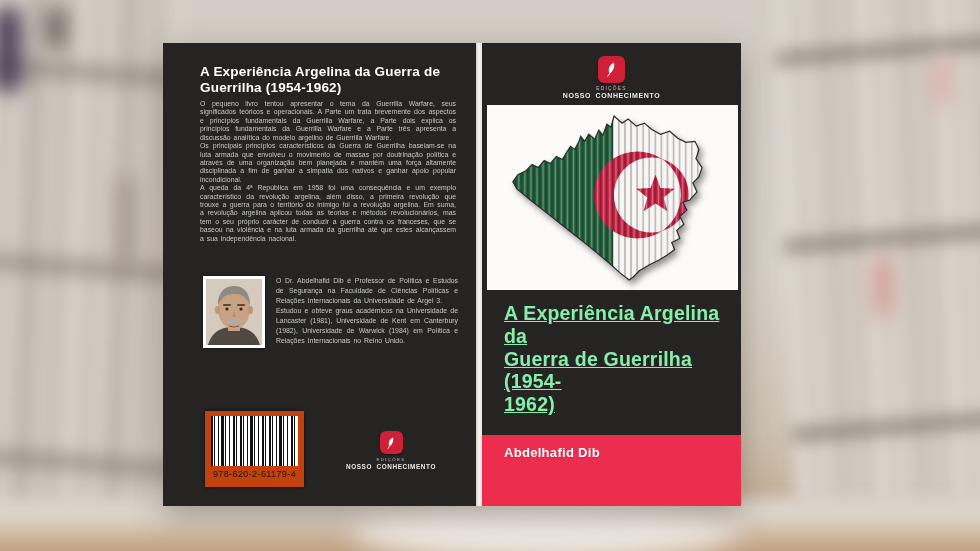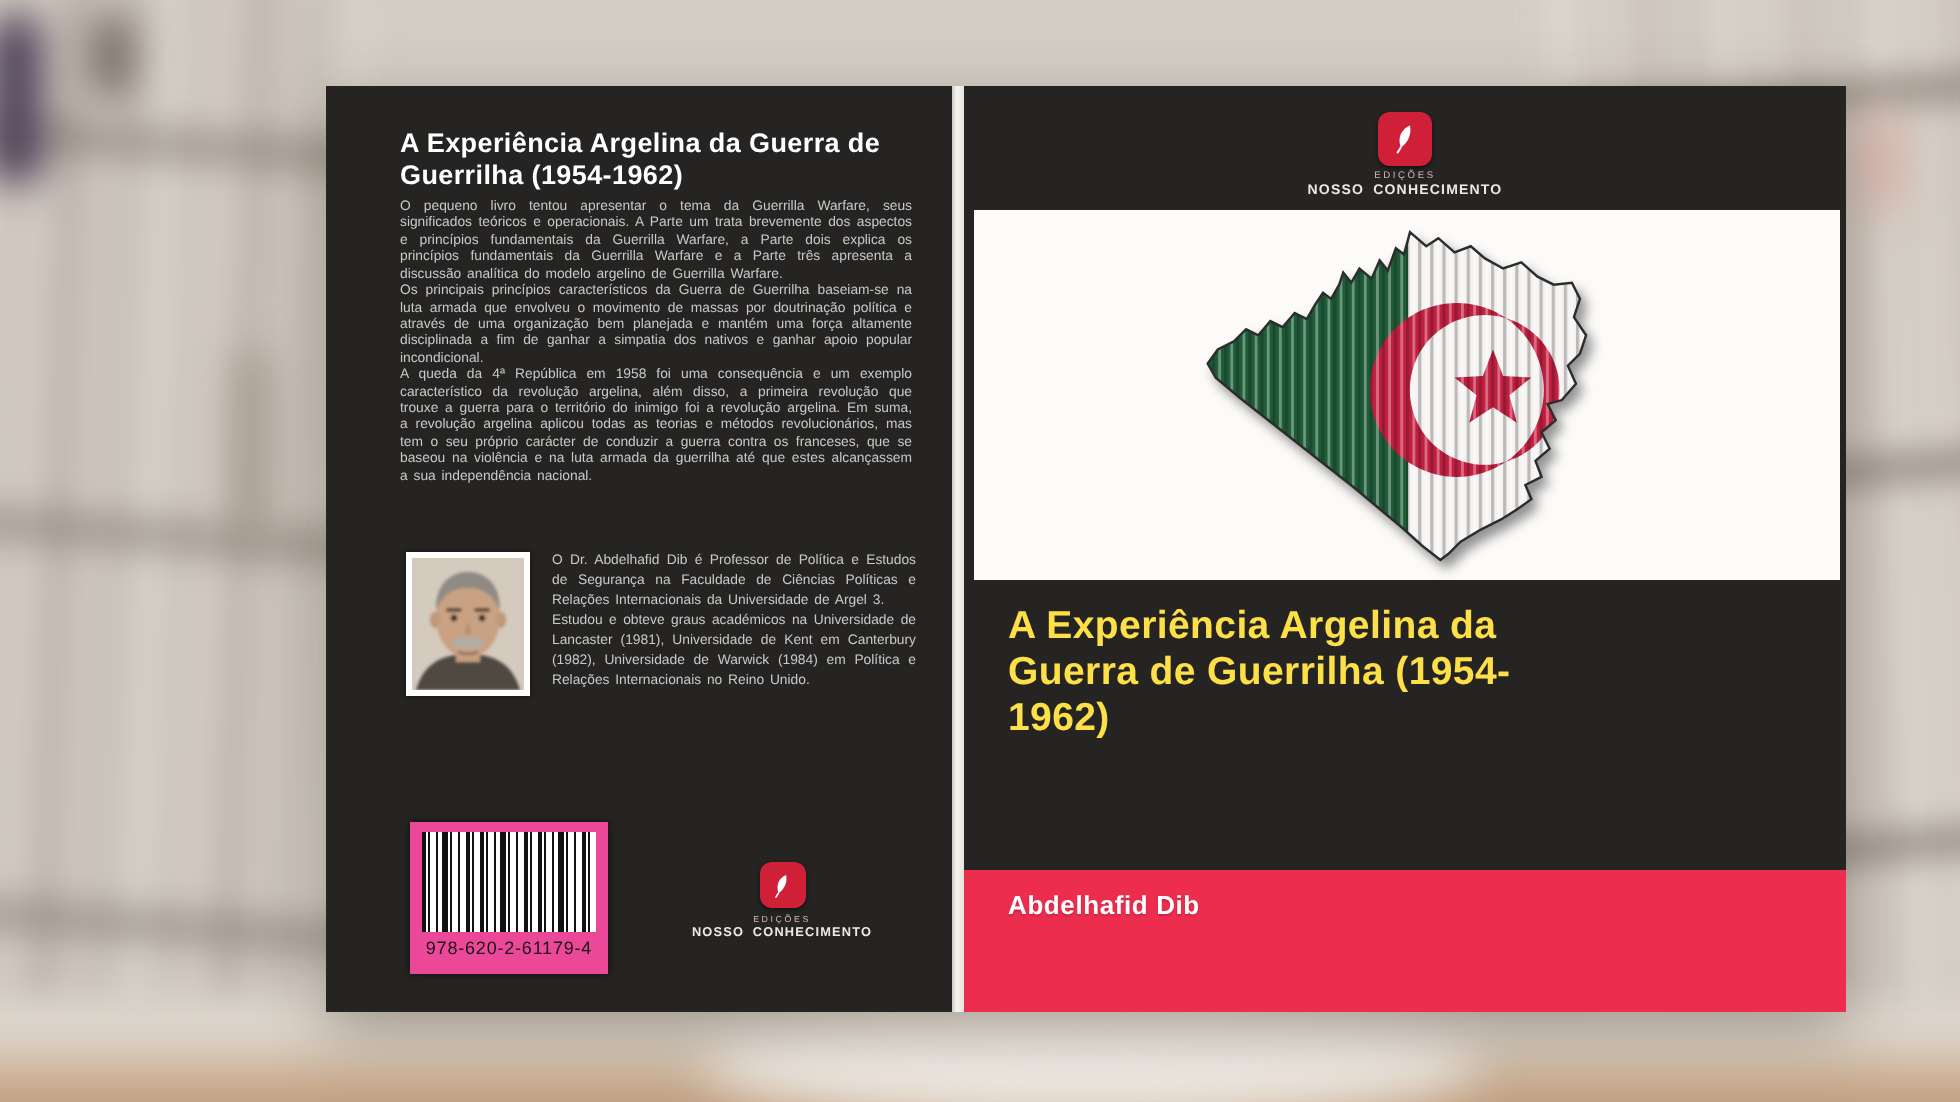--- a/index.html
+++ b/index.html
@@ -19,38 +19,38 @@
   .blob{position:absolute;filter:blur(10px);border-radius:10px;}
   .blob.b1{left:-6px;top:8px;width:28px;height:84px;background:#4e415a;}
   .blob.b2{left:46px;top:6px;width:20px;height:44px;background:#6b625c;}
   .blob.b3{left:118px;top:175px;width:16px;height:95px;background:#a0968b;}
   .blob.b4{left:872px;top:255px;width:22px;height:62px;background:#d4a49c;}
   .blob.b5{left:932px;top:55px;width:18px;height:52px;background:#d8b0a8;}
   .bg-floor{position:absolute;left:-20px;right:-20px;top:497px;height:80px;filter:blur(7px);
     background:linear-gradient(180deg,#d7d0c7 0,#ddd6cc 20px,#c9ac8f 46px,#b28d6b 70px);}
   .bg-floor-light{position:absolute;left:350px;width:390px;top:500px;height:60px;background:#efeae4;filter:blur(13px);border-radius:50%;}
   
-  .book{position:absolute;left:163px;top:43px;width:760px;height:463px;display:flex;z-index:2;
+  .book{position:absolute;left:163px;top:43px;width:578px;height:463px;display:flex;z-index:2;
         box-shadow:0 10px 30px rgba(60,45,35,.35);}
   .cover{background:#252423;position:relative;box-sizing:border-box;}
   .back{width:313px;}
   .spine{width:6px;background:linear-gradient(90deg,#cfcbc4,#f7f5f1 40%,#e6e2db);}
   .front{flex:1;}
   
   .bc-title{position:absolute;top:21px;left:37px;right:16px;margin:0;font-size:13.5px;font-weight:bold;
             color:#ffffff;line-height:1.22;white-space:pre-line;letter-spacing:.2px;}
   .bc-body{position:absolute;top:57px;left:37px;right:20px;font-size:6.9px;line-height:1.22;
            color:#c9c9c9;text-align:justify;word-spacing:1px;}
   .bc-body p{margin:0;}
   .author-row{position:absolute;top:233px;left:40px;right:18px;display:flex;gap:11px;}
   .photo{width:56px;height:66px;border:3px solid #fff;background:#cfc5b9;flex:none;box-shadow:0 0 3px rgba(0,0,0,.5);overflow:hidden;}
   .photo svg{display:block;}
   .bio{flex:1;font-size:6.9px;line-height:1.45;color:#c9c9c9;text-align:justify;word-spacing:1px;}
   .bio p{margin:0;}
-  .barcode{position:absolute;left:42px;top:368px;width:99px;height:76px;background:#ec4899;box-sizing:border-box;
+  .barcode{position:absolute;left:42px;top:368px;width:99px;height:76px;background:#c2410c;box-sizing:border-box;
            padding:5px 6px 2px;box-shadow:0 0 4px rgba(0,0,0,.6);}
   .bars{height:50px;
     background:repeating-linear-gradient(90deg,#111 0 2px,#fff 2px 3px,#111 3px 4px,#fff 4px 7px,#111 7px 8px,#fff 8px 10px,#111 10px 13px,#fff 13px 14px,#111 14px 15px,#fff 15px 18px,#111 18px 19px,#fff 19px 22px,#111 22px 24px,#fff 24px 25px,#111 25px 26px,#fff 26px 29px);}
   .isbn{font-size:9px;color:#161616;text-align:center;margin-top:3px;letter-spacing:.4px;}
   
   .publogo{text-align:center;}
   .pub-back{position:absolute;left:168px;top:388px;width:120px;}
   .pub-front{position:absolute;top:13px;left:0;right:0;}
   .logo-sq{margin:0 auto;border-radius:6px;background:var(--logo-red,#cf2038);display:flex;align-items:center;justify-content:center;
            box-shadow:0 1px 2px rgba(0,0,0,.5);}
@@ -58,21 +58,21 @@
   .pub-front .logo-sq{width:27px;height:27px;}
   .edicoes{font-size:4.4px;letter-spacing:1.3px;color:#d5b6ba;margin-top:3px;}
   .pubname{font-size:6.4px;font-weight:bold;color:#ebe8e8;letter-spacing:.6px;word-spacing:2px;margin-top:1px;}
   .pub-front .edicoes{font-size:4.8px;}
   .pub-front .pubname{font-size:7px;}
   
   .map-panel{position:absolute;top:62px;left:5px;right:3px;height:185px;background:#fcfbfa;
              display:flex;align-items:center;justify-content:center;}
   .map-panel svg{filter:drop-shadow(3px 4px 3px rgba(0,0,0,.42));}
   .front-title{position:absolute;top:259px;left:22px;right:10px;margin:0;font-size:19.5px;font-weight:bold;
-               color:#fde047;line-height:1.17;white-space:pre-line;letter-spacing:.2px;}
+               color:#86efac;line-height:1.17;white-space:pre-line;letter-spacing:.2px;text-decoration:underline;}
   .author-band{position:absolute;left:0;right:0;bottom:0;height:71px;background:var(--accent-red,#ec2d4e);margin-top:48px;}
   .author-name{margin:10px 0 0 22px;font-size:13px;font-weight:bold;color:#fff;letter-spacing:.3px;
                text-shadow:0 1px 1px rgba(0,0,0,.15);}
 </style>
 </head>
 <body>
 
 <div class="scene">
 
   <div class="bg">

